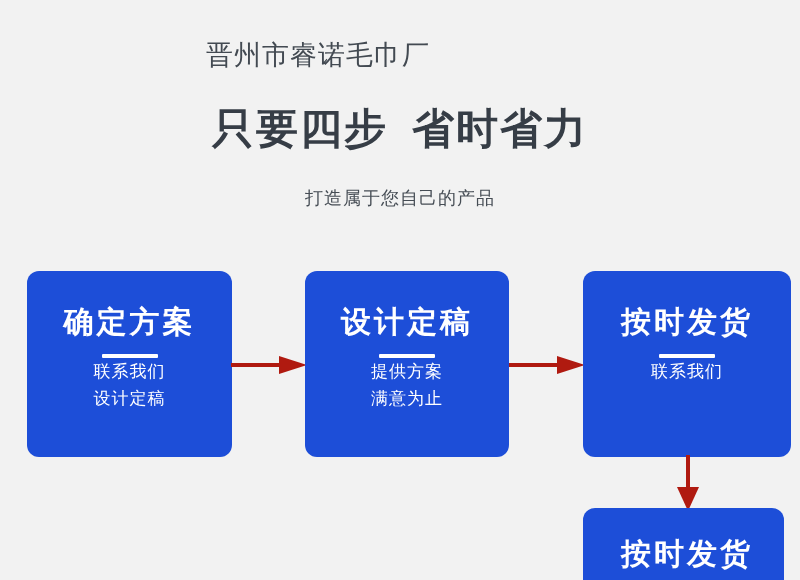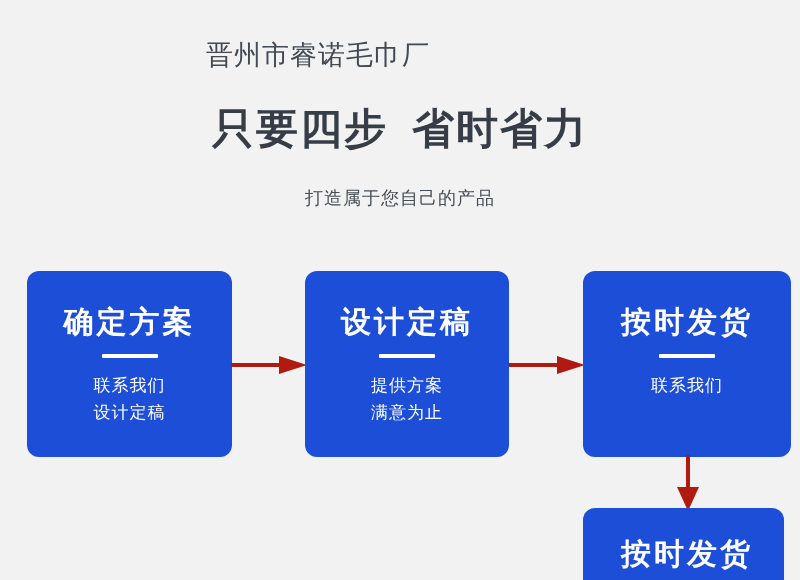--- a/index.html
+++ b/index.html
@@ -85,21 +85,20 @@
     color: #ffffff;
   }
   .card-divider {
     width: 56px;
     height: 4px;
     background: #ffffff;
     margin: 14px auto 0 auto;
     border-radius: 1px;
   }
   .card-sub {
-    margin-top: 14px;
     font-size: 17px;
     line-height: 27px;
     font-weight: 400;
     letter-spacing: 1px;
     color: #ffffff;
   }
   .card-sub div { white-space: nowrap; }
 
   #card-1 { left: 27px;  top: 271px; width: 205px; height: 186px; }
   #card-2 { left: 305px; top: 271px; width: 204px; height: 186px; }

